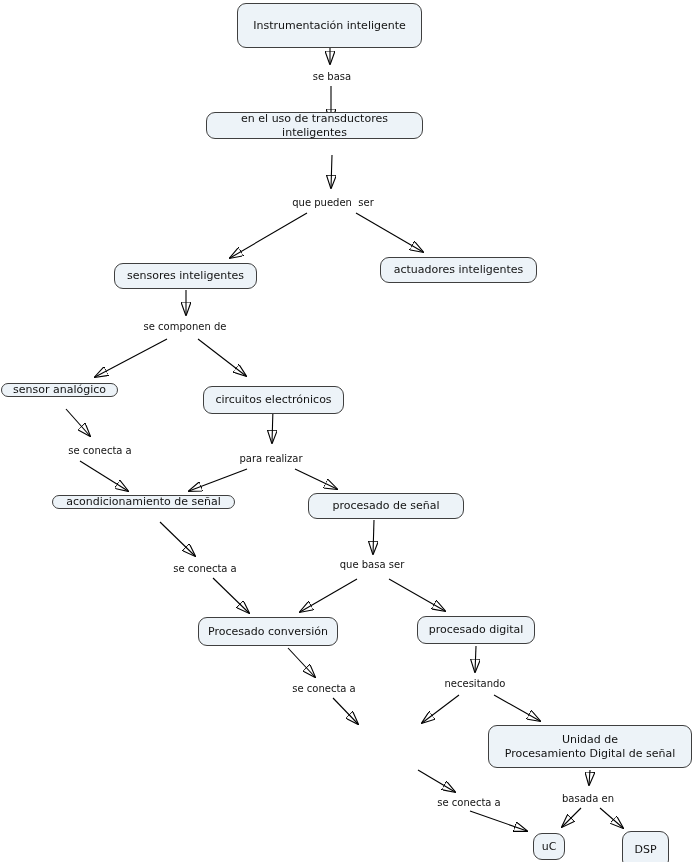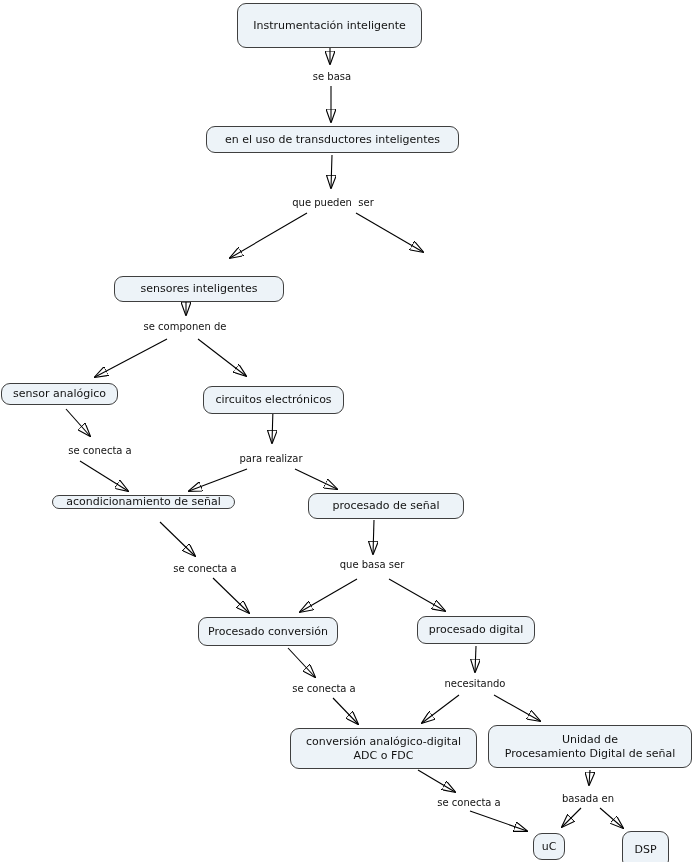--- a/index.html
+++ b/index.html
@@ -85,39 +85,38 @@
     <path d="M494 695 L540 721" marker-end="url(#arrow)"></path>
     <path d="M418 770 L455 792" marker-end="url(#arrow)"></path>
     <path d="M470 811 L527 831" marker-end="url(#arrow)"></path>
     <path d="M590 770 L589 785" marker-end="url(#arrow)"></path>
     <path d="M581 808 L562 827" marker-end="url(#arrow)"></path>
     <path d="M600 808 L623 828" marker-end="url(#arrow)"></path>
   </svg>
 
   <div class="node" style="left:237px;top:3px;width:185px;height:45px">Instrumentación inteligente</div>
 
-  <div class="node" style="left:206px;top:126px;width:253px;height:27px">en el uso de transductores inteligentes</div>
+  <div class="node" style="left:206px;top:112px;width:217px;height:27px">en el uso de transductores inteligentes</div>
 
-  <div class="node" style="left:114px;top:276px;width:170px;height:26px">sensores inteligentes</div>
+  <div class="node" style="left:114px;top:263px;width:143px;height:26px">sensores inteligentes</div>
 
+  <div class="node" style="left:380px;top:257px;width:157px;height:26px">actuadores inteligentes</div>
 
-  <div class="node" style="left:1px;top:383px;width:117px;height:22px">sensor analógico</div>
+  <div class="node" style="left:1px;top:383px;width:117px;height:14px">sensor analógico</div>
 
   <div class="node" style="left:203px;top:386px;width:141px;height:28px">circuitos electrónicos</div>
 
   <div class="node" style="left:52px;top:495px;width:183px;height:14px">acondicionamiento de señal</div>
 
   <div class="node" style="left:308px;top:493px;width:156px;height:26px">procesado de señal</div>
 
   <div class="node" style="left:198px;top:617px;width:140px;height:29px">Procesado conversión</div>
 
   <div class="node" style="left:417px;top:616px;width:118px;height:28px">procesado digital</div>
 
-  <div class="node" style="left:290px;top:728px;width:187px;height:41px">conversión analógico-digital
-ADC o FDC</div>
 
   <div class="node" style="left:488px;top:725px;width:204px;height:43px">Unidad de
 Procesamiento Digital de señal</div>
 
   <div class="node" style="left:533px;top:833px;width:32px;height:27px">uC</div>
 
   <div class="node" style="left:622px;top:831px;width:47px;height:38px">DSP</div>
 
   <div class="link-label" style="left:332px;top:70px">se basa</div>
 

